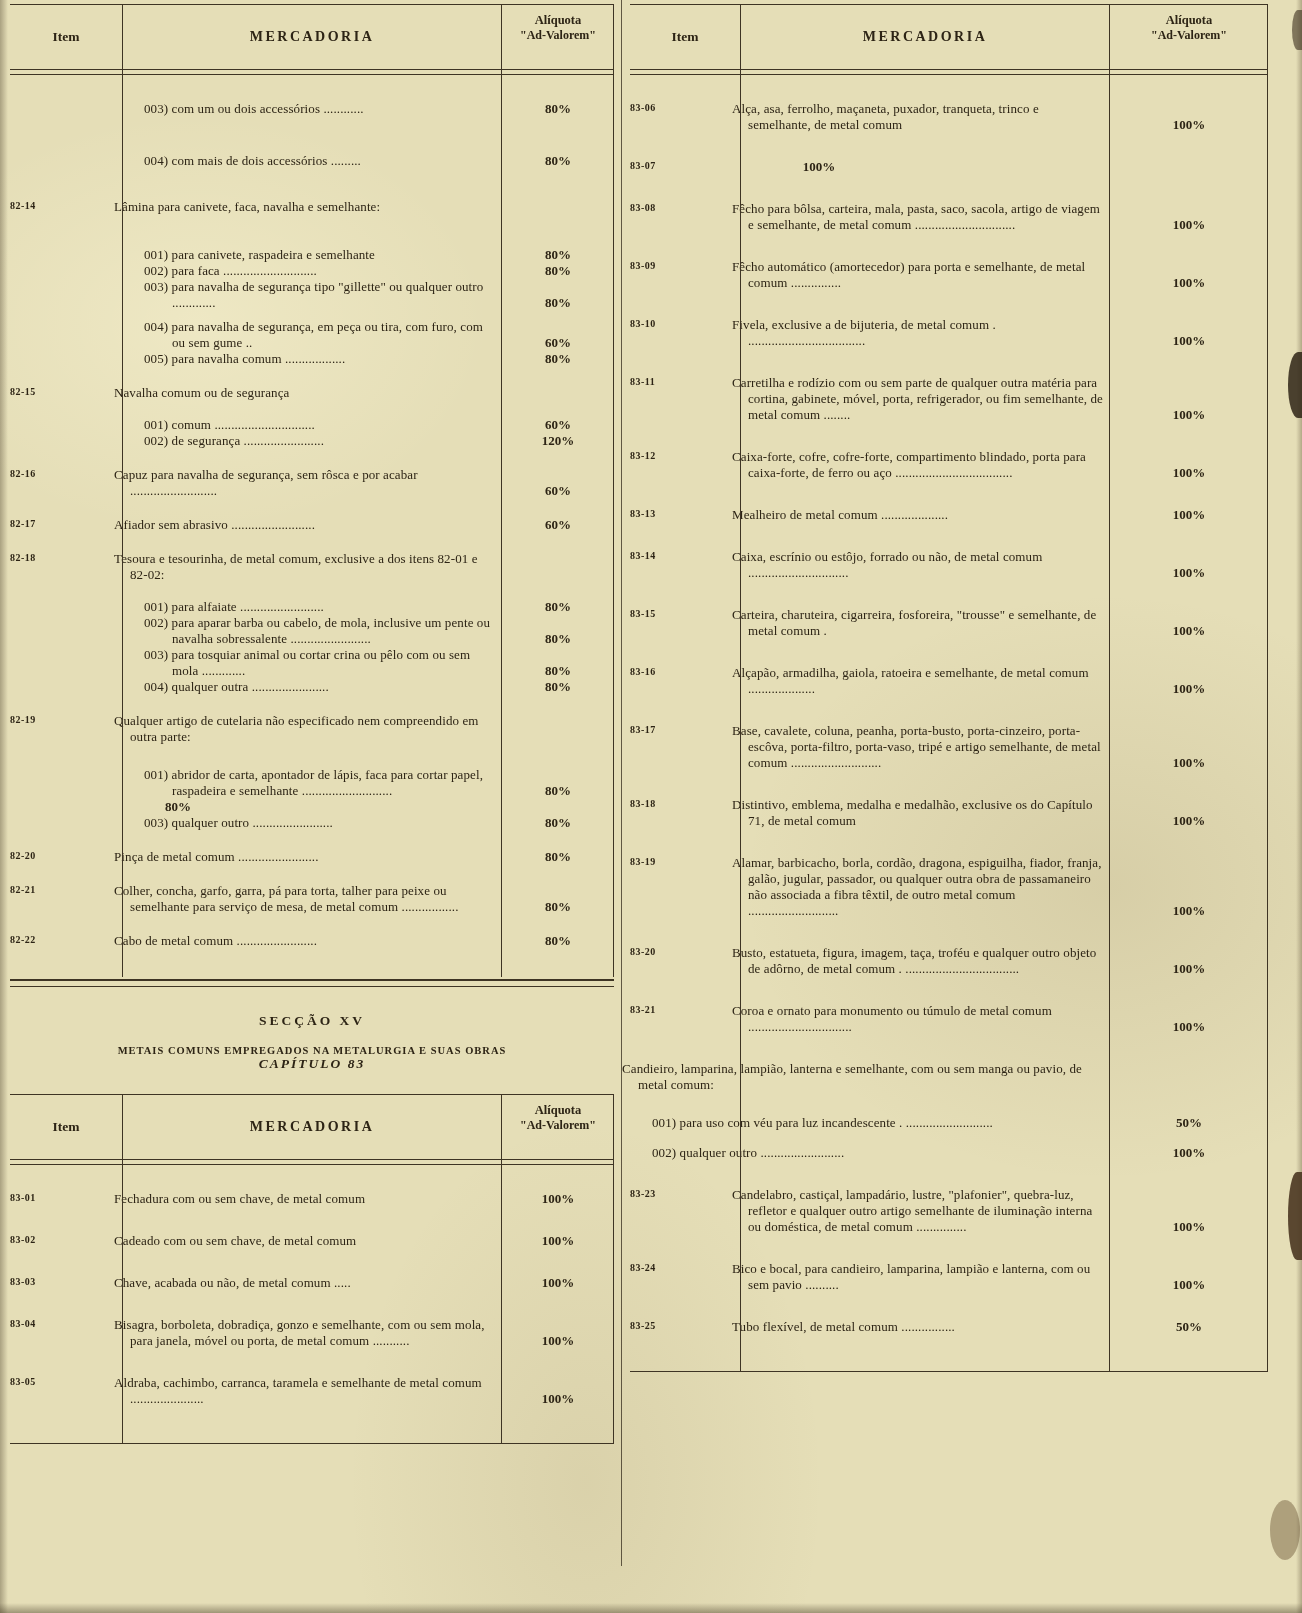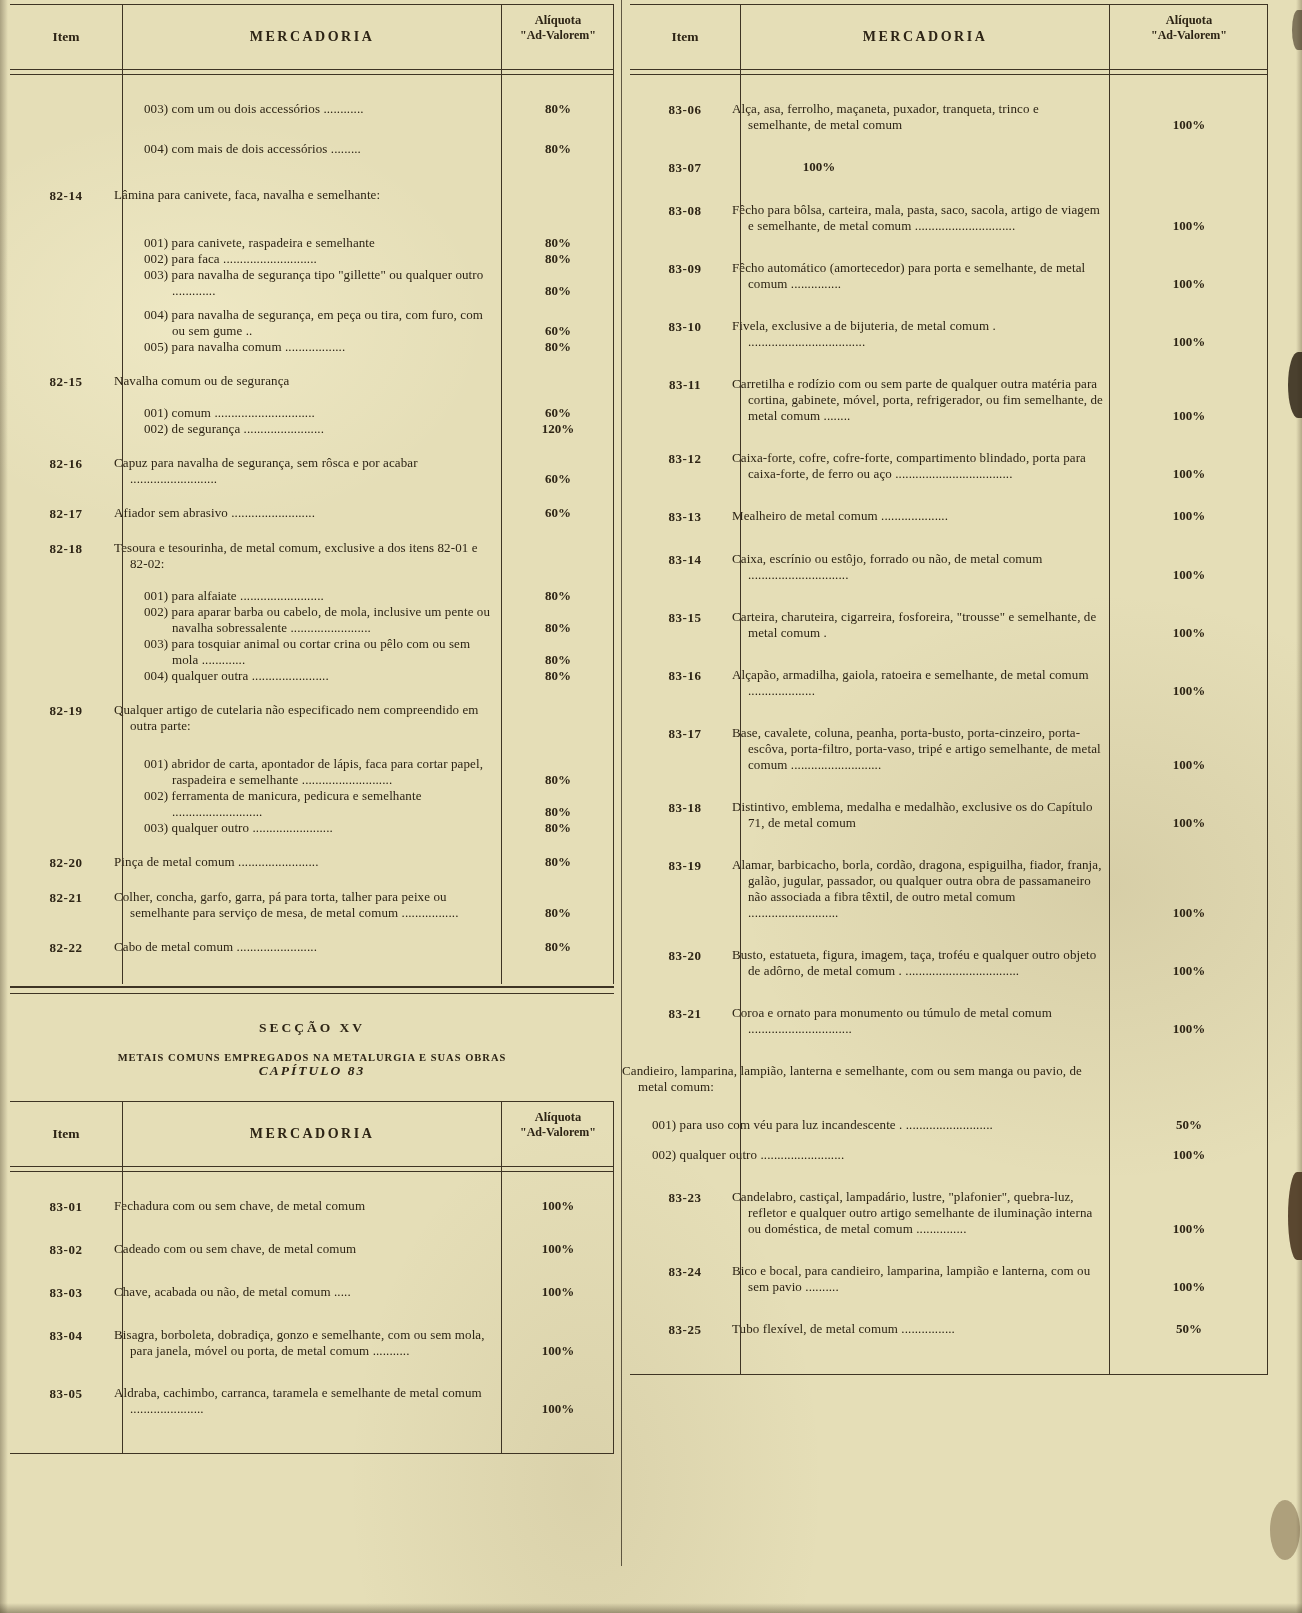--- a/index.html
+++ b/index.html
@@ -39,21 +39,21 @@
   .th-rate{width:112px;align-self:stretch;display:flex;flex-direction:column;align-items:center;padding:8px 0 10px;font-size:12.5px;}
   .t-right .th-rate{width:158px;}
   .adval{font-size:12px;font-weight:700;}
   .hrule{height:4px;border-top:1.2px solid var(--rule);border-bottom:1px solid var(--rule);}
 
   .tbody{padding-top:26px;padding-bottom:10px;}
   .entry{display:flex;}
   .t-lt .entry{margin-bottom:18px;}
   .t-lb .entry{margin-bottom:26px;}
   .t-right .entry{margin-bottom:26px;}
-  .e-item{width:112px;flex-shrink:0;text-align:center;font-weight:700;font-size:13px;letter-spacing:.5px;padding-top:1px;}
+  .e-item{width:112px;flex-shrink:0;text-align:left;font-weight:700;font-size:10px;letter-spacing:.5px;padding-top:1px;}
   .t-right .e-item{width:110px;}
   .e-body{flex:1;display:flex;flex-direction:column;min-width:0;}
   .block{display:flex;align-items:flex-end;}
   .btext{flex:1;min-width:0;font-size:13px;line-height:16px;padding-right:6px;letter-spacing:.1px;}
   .bt-head{padding-left:8px;text-indent:-16px;}
   .bt-sub{padding-left:50px;text-indent:-28px;}
   .brate{width:112px;flex-shrink:0;text-align:center;font-weight:700;font-size:13px;line-height:16px;}
   .t-right .brate{width:158px;}
 
   .rule-heavy{border-top:2.5px solid var(--rule);border-bottom:1px solid var(--rule);height:5px;margin-top:2px;}
@@ -96,21 +96,21 @@
         </div>
         <div class="hrule"></div>
         <div class="tbody">
           <div class="entry" style="margin-bottom: 30px;">
             <div class="e-item"></div>
             <div class="e-body">
               <div class="block">
                 <div class="btext bt-sub">003) com um ou dois accessórios ............</div>
                 <div class="brate">80%</div>
               </div>
-              <div class="block" style="margin-top: 24px;">
+              <div class="block" style="margin-top: 36px;">
                 <div class="btext bt-sub">004) com mais de dois accessórios .........</div>
                 <div class="brate">80%</div>
               </div>
             </div>
           </div>
           <div class="entry">
             <div class="e-item">82-14</div>
             <div class="e-body">
               <div class="block">
                 <div class="btext bt-head">Lâmina para canivete, faca, navalha e semelhante:</div>
@@ -203,21 +203,20 @@
             <div class="e-body">
               <div class="block">
                 <div class="btext bt-head">Qualquer artigo de cutelaria não especificado nem compreendido em outra parte:</div>
                 <div class="brate"></div>
               </div>
               <div class="block" style="margin-top: 22px;">
                 <div class="btext bt-sub">001) abridor de carta, apontador de lápis, faca para cortar papel, raspadeira e semelhante ...........................</div>
                 <div class="brate">80%</div>
               </div>
               <div class="block">
-                <div class="btext bt-sub">002) ferramenta de manicura, pedicura e semelhante ...........................</div>
                 <div class="brate">80%</div>
               </div>
               <div class="block">
                 <div class="btext bt-sub">003) qualquer outro ........................</div>
                 <div class="brate">80%</div>
               </div>
             </div>
           </div>
           <div class="entry">
             <div class="e-item">82-20</div>

